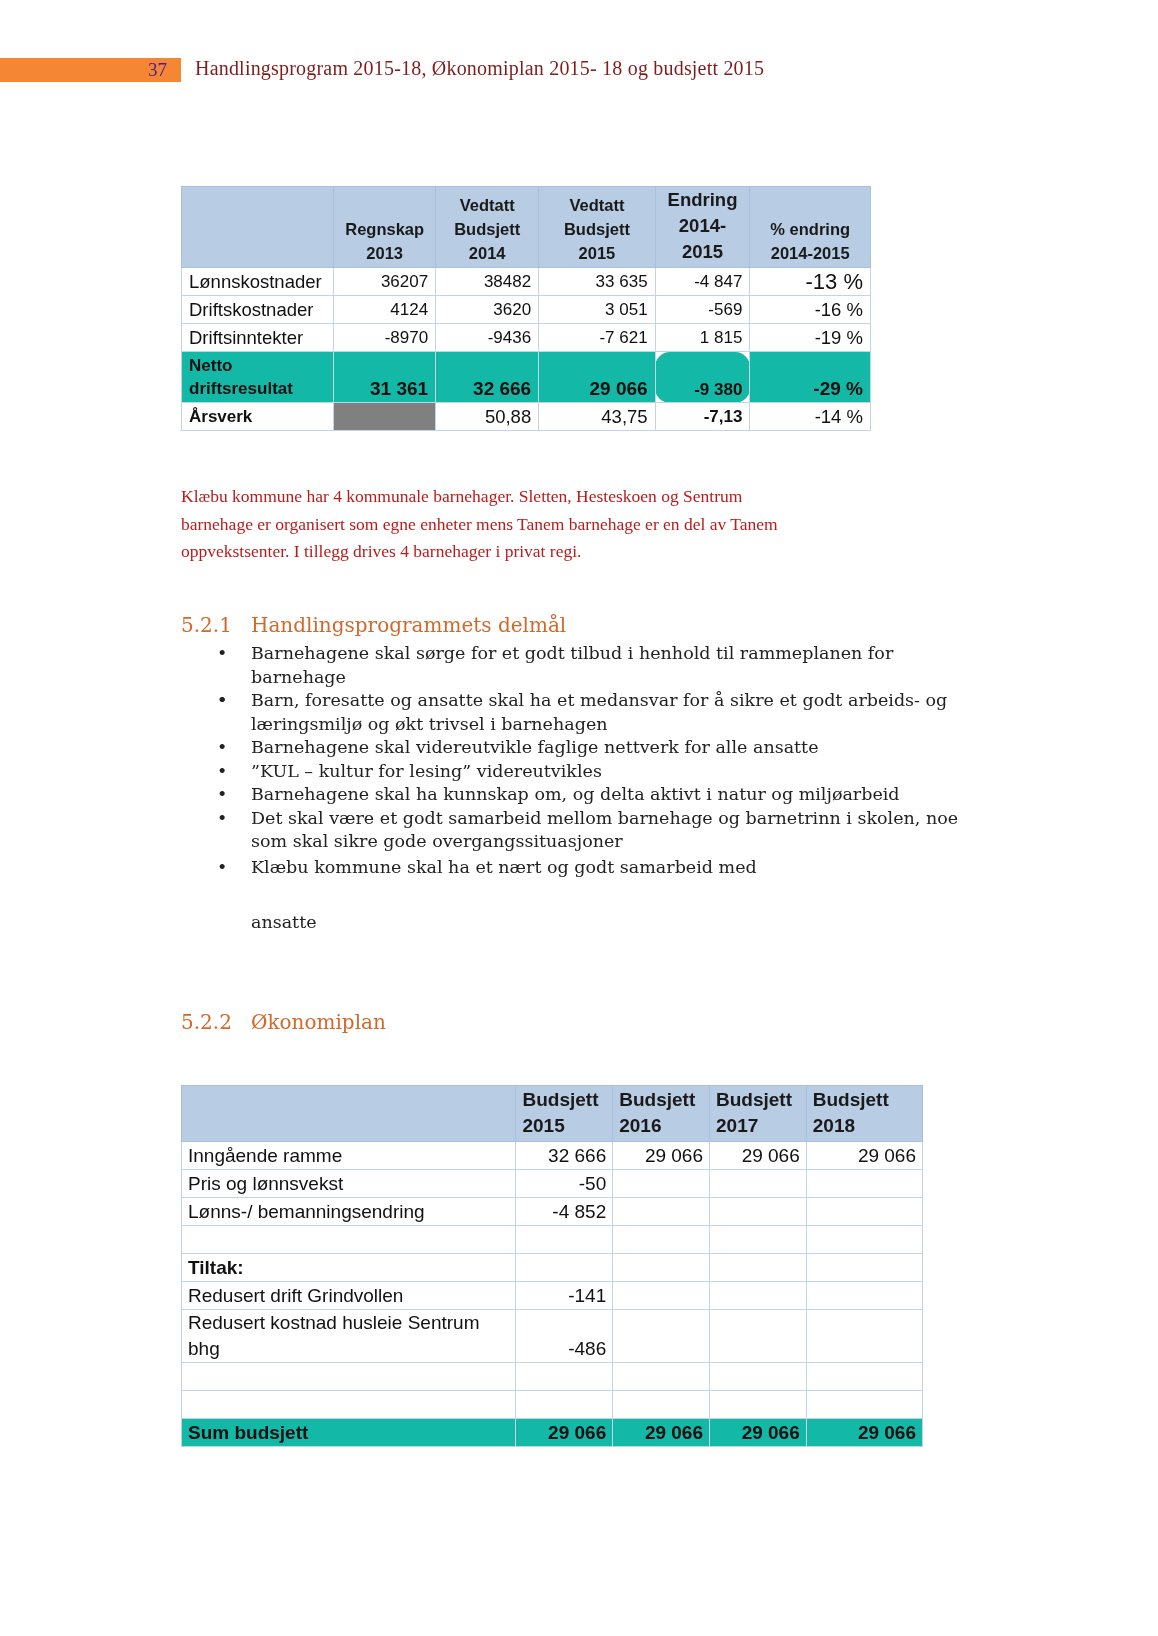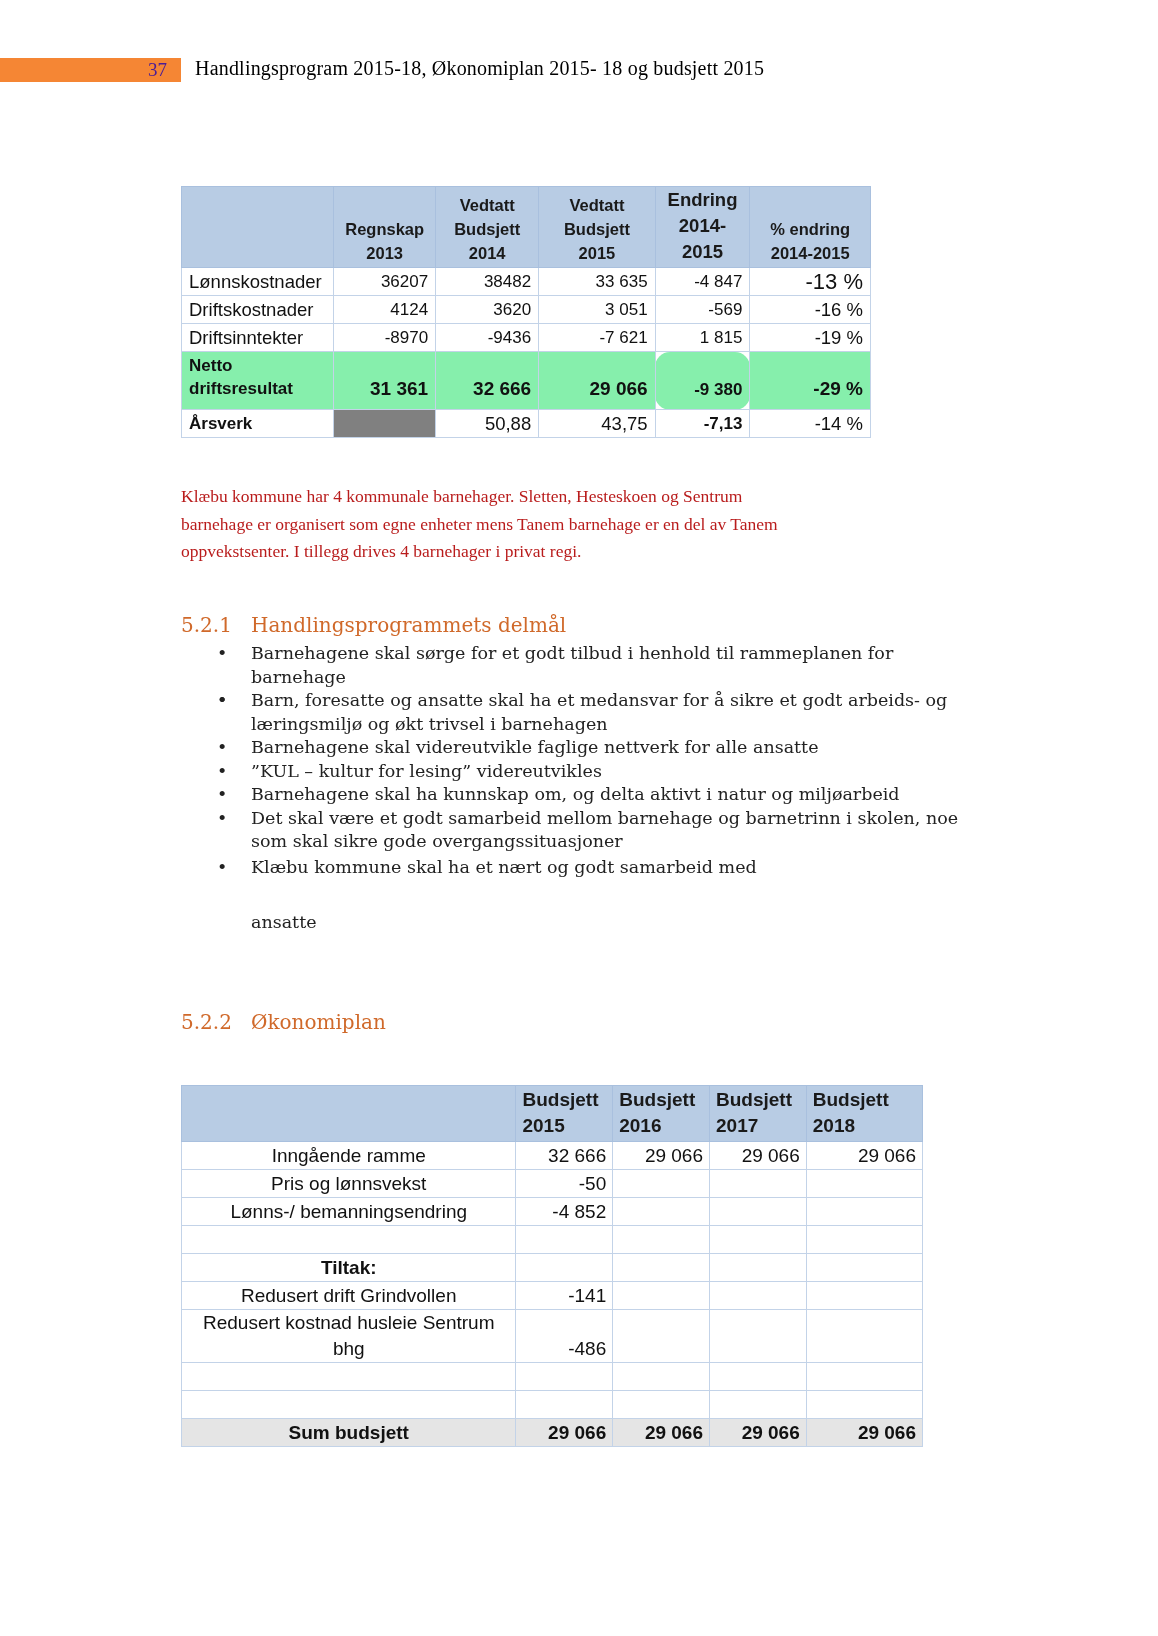--- a/index.html
+++ b/index.html
@@ -1,53 +1,53 @@
 <!DOCTYPE html>
 <html><head>
 <meta charset="utf-8">
 <style>
   html, body { margin:0; padding:0; background:#ffffff; }
   body { width:1158px; height:1636px; position:relative; overflow:hidden; font-family:"DejaVu Serif", serif; color:#222; }
   .hdr-bar { position:absolute; left:0; top:58px; width:181px; height:24px; background:#f58634; }
   .hdr-num { position:absolute; right:14px; top:1px; font-family:"Liberation Serif", serif; font-size:19px; color:#4c1d95; }
-  .hdr-title { position:absolute; left:195px; top:57px; font-family:"Liberation Serif", serif; font-size:20px; color:#000000; letter-spacing:0.2px; }
+  .hdr-title { position:absolute; left:195px; top:57px; font-family:"Liberation Serif", serif; font-size:20px; color:#7f1d1d; letter-spacing:0.2px; }
 
   table { border-collapse:collapse; font-family:"Liberation Sans", sans-serif; position:absolute; }
   td, th { border:1px solid #c3d3e8; padding:0 7px; }
 
   
   #t1 { left:181px; top:186px; width:690px; }
   #t1 th { background:#b8cce4; font-weight:bold; font-size:16.5px; text-align:center; vertical-align:bottom; line-height:24px; padding-bottom:2px; color:#1a1a1a; border-color:#a9c0de; }
   #t1 th.big { font-size:18.5px; line-height:26px; }
   #t1 td { font-size:17px; height:27px; text-align:right; color:#111; }
   #t1 td.lbl { text-align:left; font-size:18.5px; }
-  #t1 tr.netto td { background:#86efac; font-weight:bold; font-size:19px; vertical-align:bottom; height:48px; padding-bottom:9px; }
+  #t1 tr.netto td { background:#14b8a6; font-weight:bold; font-size:19px; vertical-align:bottom; height:48px; padding-bottom:2px; }
   #t1 tr.netto td.lbl { font-size:17px; line-height:23px; }
   #t1 tr.netto td.sm { font-size:17px;border-radius:15px; }
   #t1 td.grey { background:#808080; }
   #t1 tr.arsverk td { font-size:18.5px; }
   #t1 tr.arsverk td.lbl { font-weight:bold; font-size:17px; }
   #t1 tr.arsverk td.b { font-weight:bold; font-size:17px; }
 
   .para { position:absolute; left:181px; top:483px; width:800px; font-family:Liberation Serif, serif; font-size:17.5px; line-height:27.5px; color:#b91c1c; }
   .h2 { position:absolute; left:181px; font-family:"DejaVu Serif", serif; font-size:20px; color:#d0692a; }
   .h2 .num { display:inline-block; width:70px; }
 
   .bullets { position:absolute; left:181px; top:642px; width:800px; margin:0; padding:0; list-style:none; font-family:"DejaVu Serif", serif; font-size:17.5px; line-height:23.5px; color:#222; }
   .bullets li { position:relative; padding-left:70px; }
   .bullets li .dot { position:absolute; left:36px; top:0; }
   .bullets li.tall { line-height:27.5px; }
 
   
   #t2 { left:181px; top:1085px; width:742px; }
   #t2 th { background:#b8cce4; font-weight:bold; font-size:19px; text-align:left; line-height:26px; vertical-align:bottom; padding:1px 6px 2px 6px; border-color:#a9c0de; color:#1a1a1a; }
   #t2 td { font-size:19px; height:27px; text-align:right; color:#111; padding:0 6px; }
-  #t2 td.lbl { text-align:center; }
+  #t2 td.lbl { text-align:left; }
   #t2 tr.two td { height:52px; vertical-align:bottom; line-height:26px; }
-  #t2 tr.sum td { background:#e5e5e5; font-weight:bold;margin-left:28px; }
+  #t2 tr.sum td { background:#14b8a6; font-weight:bold;margin-left:28px; }
   #t2 td.bold { font-weight:bold; }
 </style>
 </head>
 <body>
 
 <div class="hdr-bar">
   <span class="hdr-num">37</span>
 </div>
 <div class="hdr-title">Handlingsprogram 2015-18, Økonomiplan 2015- 18 og budsjett 2015</div>
 

